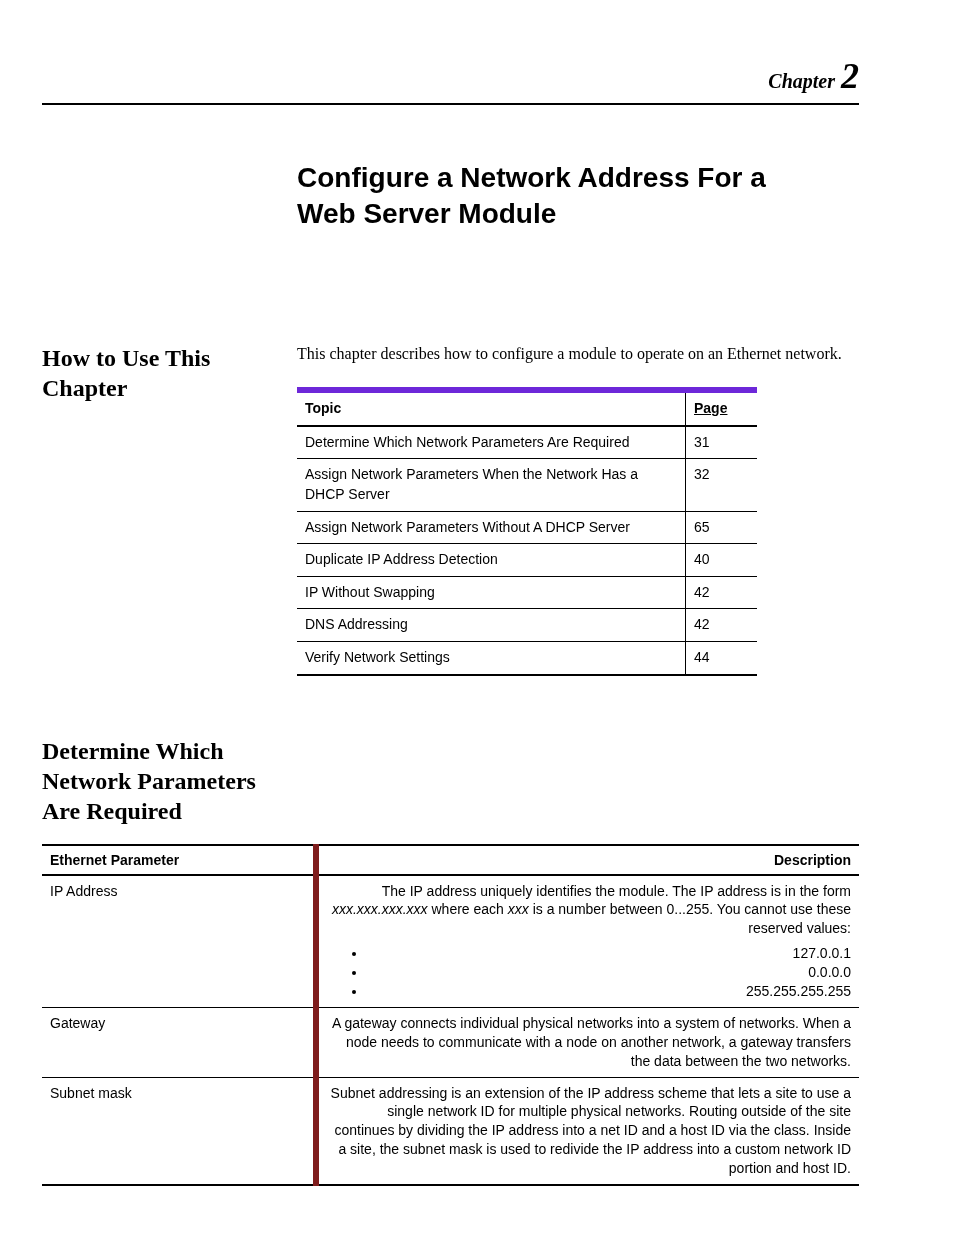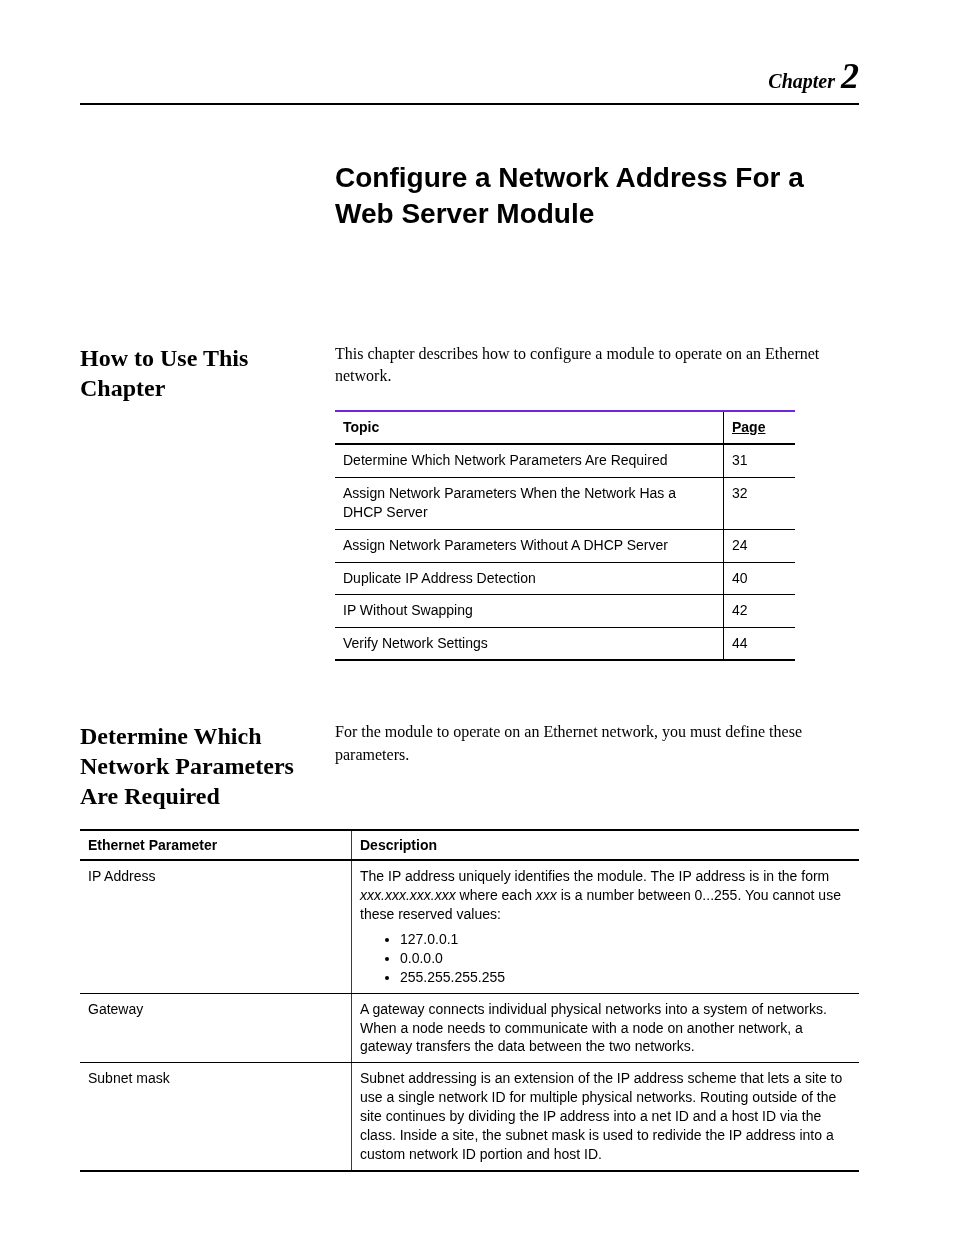--- a/index.html
+++ b/index.html
@@ -4,21 +4,21 @@
 <style>
   body {
     margin: 0;
     padding: 0;
     background: #ffffff;
     font-family: "Helvetica Neue", Helvetica, Arial, sans-serif;
     color: #000;
     width: 954px;
   }
   .page {
-    padding: 55px 95px 40px 80px;
+    padding: 55px 95px 40px 42px;
     box-sizing: border-box;
   }
   .chapter-header {
     text-align: right;
     font-style: italic;
     font-weight: bold;
     font-family: Georgia, "Times New Roman", serif;
   }
   .chapter-word {
     font-size: 20px;
@@ -67,21 +67,21 @@
     line-height: 1.4;
   }
   .topic-table {
     margin-top: 22px;
     border-collapse: collapse;
     width: 460px;
     font-family: "Helvetica Neue", Helvetica, Arial, sans-serif;
     font-size: 14px;
   }
   .topic-table th {
-    border-top: 2px solid #6d28d9;
+    border-top: 6px solid #6d28d9;
     border-bottom: 2px solid #000;
     border-left: none;
     border-right: none;
     text-align: left;
     padding: 6px 8px;
     font-weight: bold;
   }
   .topic-table th + th,
   .topic-table td + td {
     border-left: 1px solid #000;
@@ -108,21 +108,22 @@
   }
   .param-table th {
     border-top: 2px solid #000;
     border-bottom: 2px solid #000;
     text-align: left;
     padding: 6px 8px;
     font-weight: bold;
   }
   .param-table th + th,
   .param-table td + td {
-    border-left: 1px solid #7f1d1d;
+    border-left: 6px solid #7f1d1d;
+    text-align: right;
   }
   .param-table td {
     border-bottom: 1px solid #000;
     padding: 6px 8px;
     vertical-align: top;
     line-height: 1.35;
   }
   .param-table tbody tr:last-child td {
     border-bottom: 2px solid #000;
   }
@@ -167,44 +168,45 @@
           <tr>
               <td>Determine Which Network Parameters Are Required</td>
               <td>31</td>
             </tr>
           <tr>
               <td>Assign Network Parameters When the Network Has a DHCP Server</td>
               <td>32</td>
             </tr>
           <tr>
               <td>Assign Network Parameters Without A DHCP Server</td>
-              <td>24</td>
+              <td>65</td>
             </tr>
           <tr>
               <td>Duplicate IP Address Detection</td>
               <td>40</td>
             </tr>
           <tr>
               <td>IP Without Swapping</td>
+              <td>42</td>
+            </tr>
+          <tr>
+              <td>DNS Addressing</td>
               <td>42</td>
             </tr>
           <tr>
               <td>Verify Network Settings</td>
               <td>44</td>
             </tr>
         </tbody>
       </table>
     </div>
   </div>
 
   <div class="two-col second">
     <div class="left-heading">Determine Which Network Parameters Are Required</div>
-    <div class="right-body">
-      <div>For the module to operate on an Ethernet network, you must define these parameters.</div>
-    </div>
   </div>
 
   <table class="param-table">
     <thead>
       <tr>
         <th class="param-col">Ethernet Parameter</th>
         <th>Description</th>
       </tr>
     </thead>
     <tbody>

